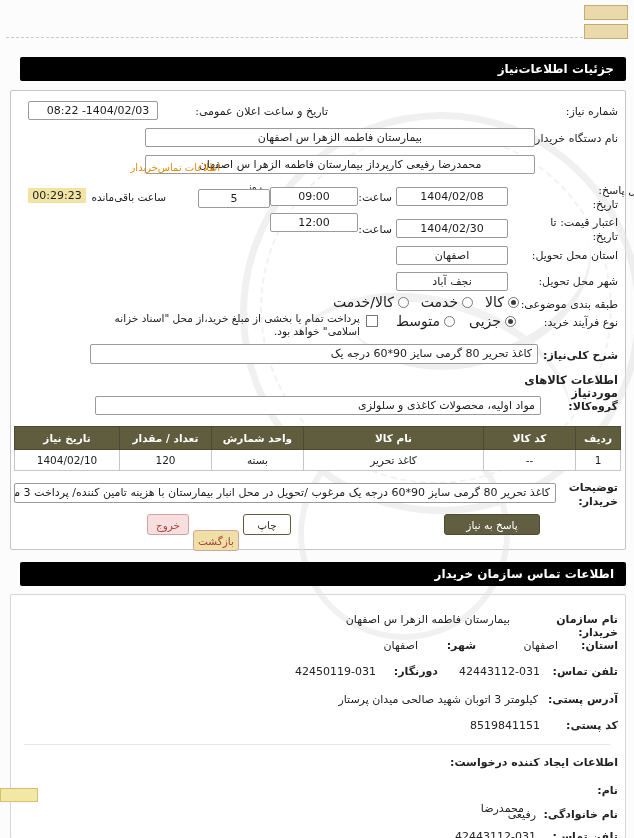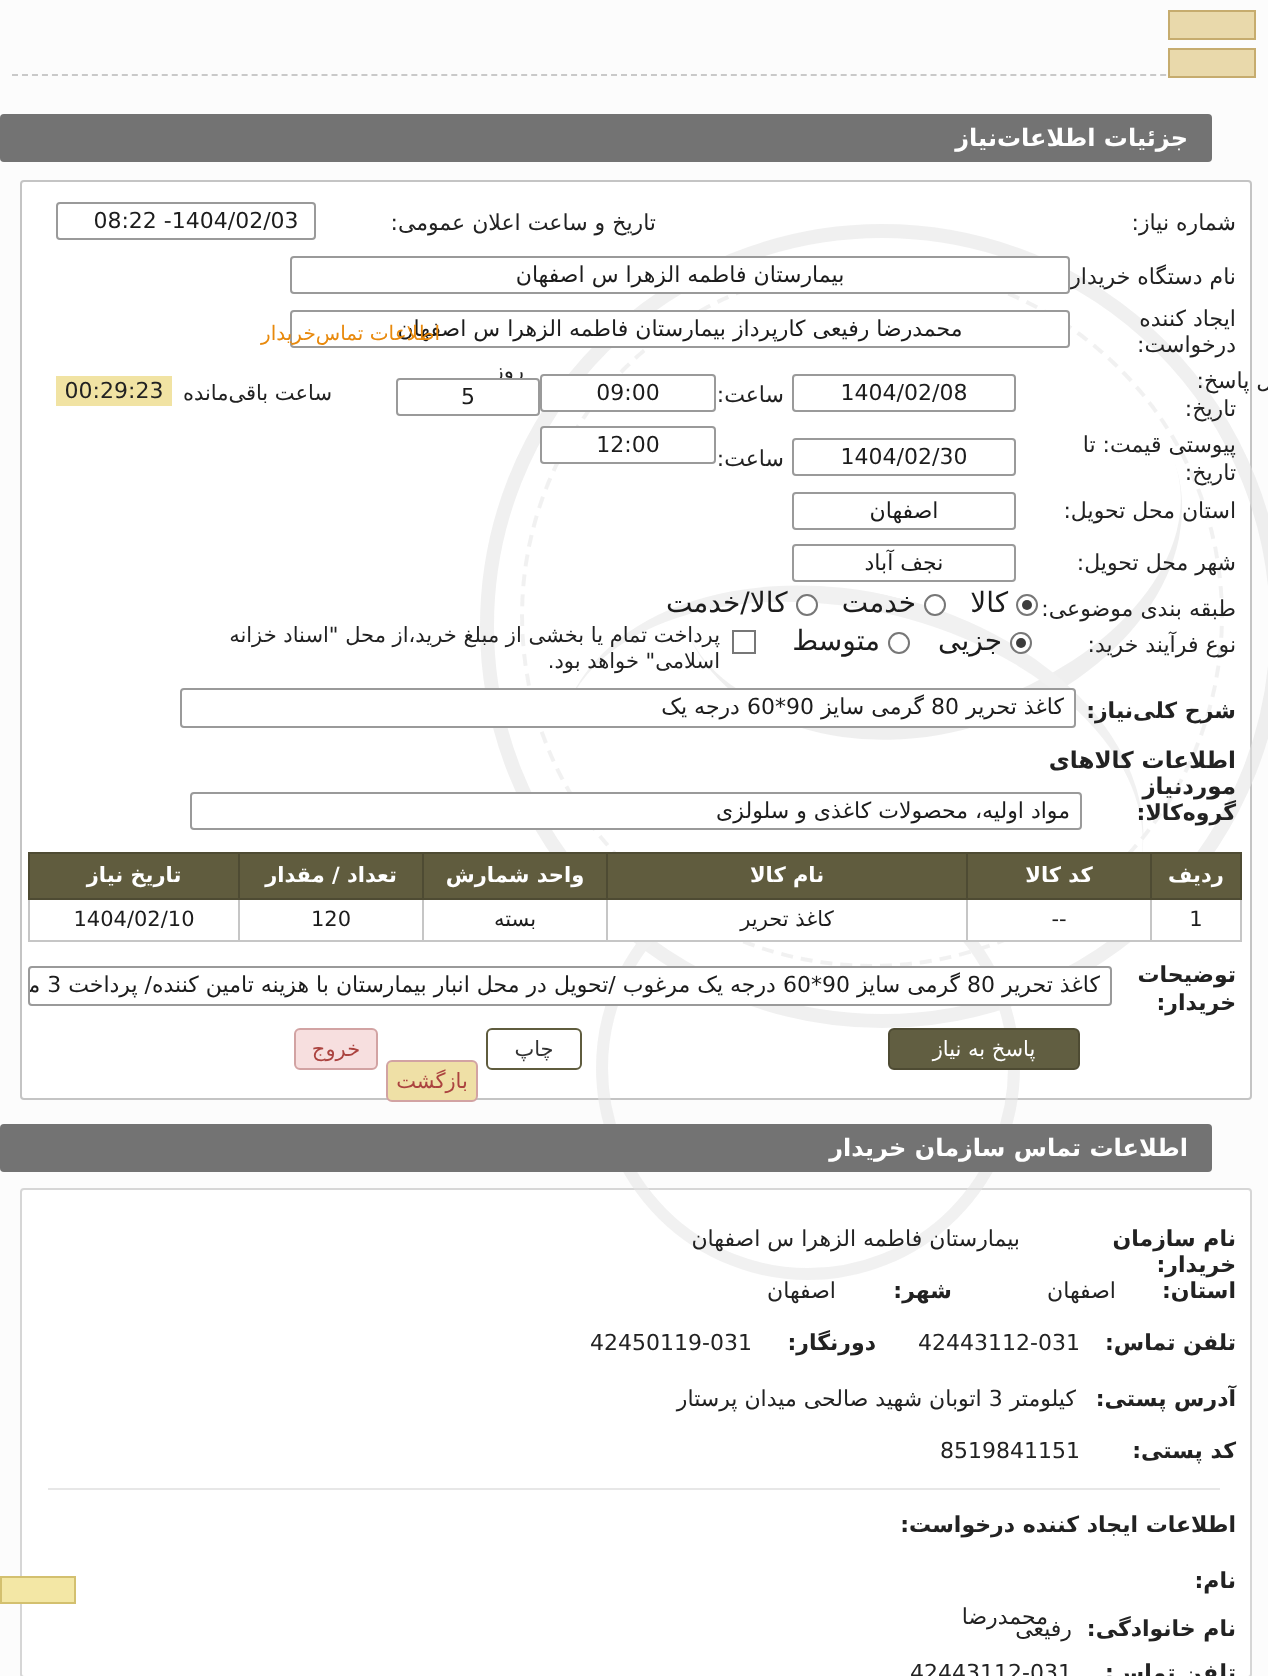--- a/index.html
+++ b/index.html
@@ -1,21 +1,21 @@
 <!DOCTYPE html>
 <html lang="fa" dir="rtl"><head>
 <meta charset="utf-8">
 <style>
   html,body{margin:0;padding:0;background:#fff;}
   .page{position:relative;width:634px;height:838px;overflow:hidden;background:#fcfcfc;
         font-family:"DejaVu Sans",sans-serif;font-size:11px;color:#1c1c1c;direction:rtl;}
   .dash-line{position:absolute;z-index:3;left:6px;top:37px;width:622px;border-top:1px dashed #c9c9c9;}
   .tan-box{position:absolute;z-index:4;left:584px;width:42px;height:13px;background:#e9d9ab;border:1px solid #c6ac6e;}
   .yellow-box{position:absolute;z-index:4;left:0;top:788px;width:36px;height:12px;background:#f3e7a5;border:1px solid #d3c06f;}
-  .hdr-bar{position:absolute;z-index:3;left:0;width:606px;height:24px;background:#737373;color:#fff;
+  .hdr-bar{position:absolute;z-index:3;left:20px;width:606px;height:24px;background:#000000;color:#fff;
            font-weight:bold;font-size:12px;line-height:24px;padding:0 12px;box-sizing:border-box;border-radius:2px;}
   .panel{position:absolute;z-index:1;background:#fff;border:1px solid #c4c4c4;border-radius:2px;}
   .lbl{position:absolute;z-index:3;font-size:11px;color:#222;text-align:right;line-height:13px;}
   .lbl-b{font-weight:bold;}
   .sm{font-size:10.5px;}
   .val{position:absolute;z-index:3;font-size:11px;color:#222;text-align:right;}
   .ibox{position:absolute;z-index:3;background:#fff;border:1px solid #9a9a9a;border-radius:2px;height:17px;
         line-height:17px;padding:0 5px;box-sizing:content-box;font-size:11px;overflow:hidden;white-space:nowrap;text-align:right;}
   .center{text-align:center;}
   .ltr{direction:ltr;}
@@ -62,35 +62,34 @@
 
   <div class="panel" style="left:10px;top:90px;width:614px;height:458px;"></div>
 
   <div class="lbl" style="left:536px;top:105px;width:82px;">شماره نیاز:</div>
   <div class="lbl" style="left:192px;top:105px;width:136px;">تاریخ و ساعت اعلان عمومی:</div>
   <div class="ibox center ltr" style="left:28px;top:101px;width:108px;padding-left:15px;">08:22 -1404/02/03</div>
 
   <div class="lbl" style="left:518px;top:132px;width:100px;">نام دستگاه خریدار:</div>
   <div class="ibox center" style="left:145px;top:128px;width:378px;">بیمارستان فاطمه الزهرا س  اصفهان</div>
 
-  <div class="lbl" style="left:536px;top:153px;width:82px;">ایجاد کننده درخواست:</div>
   <div class="ibox center" style="left:145px;top:155px;width:378px;">محمدرضا رفیعی  کارپرداز  بیمارستان فاطمه الزهرا س  اصفهان</div>
   <div class="link" style="left:124px;top:162px;width:96px;">اطلاعات تماس‌خریدار</div>
 
   <div class="lbl" style="left:544px;top:184px;width:94px;margin-left:48px;">مهلت ارسال پاسخ: تا</div>
   <div class="lbl" style="left:576px;top:198px;width:42px;">تاریخ:</div>
   <div class="ibox center" style="left:396px;top:187px;width:100px;">1404/02/08</div>
   <div class="lbl" style="left:352px;top:191px;width:40px;">ساعت:</div>
   <div class="ibox center" style="left:270px;top:187px;width:76px;">09:00</div>
   <div class="lbl sm" style="left:236px;top:180px;width:26px;">روز</div>
   <div class="ibox center" style="left:198px;top:189px;width:60px;">5</div>
   <div class="lbl sm" style="left:88px;top:191px;width:78px;">ساعت باقی‌مانده</div>
   <div class="val hl center" style="left:28px;top:188px;width:58px;height:15px;line-height:15px;">00:29:23</div>
 
-  <div class="lbl" style="left:524px;top:216px;width:94px;">پیوستی قیمت: تا</div>
+  <div class="lbl" style="left:524px;top:216px;width:94px;">اعتبار قیمت: تا</div>
   <div class="lbl" style="left:576px;top:230px;width:42px;">تاریخ:</div>
   <div class="ibox center" style="left:396px;top:219px;width:100px;">1404/02/30</div>
   <div class="lbl" style="left:352px;top:223px;width:40px;">ساعت:</div>
   <div class="ibox center" style="left:270px;top:213px;width:76px;">12:00</div>
 
   <div class="lbl" style="left:524px;top:249px;width:94px;">استان محل تحویل:</div>
   <div class="ibox center" style="left:396px;top:246px;width:100px;">اصفهان</div>
 
   <div class="lbl" style="left:524px;top:275px;width:94px;">شهر محل تحویل:</div>
   <div class="ibox center" style="left:396px;top:272px;width:100px;">نجف آباد</div>

